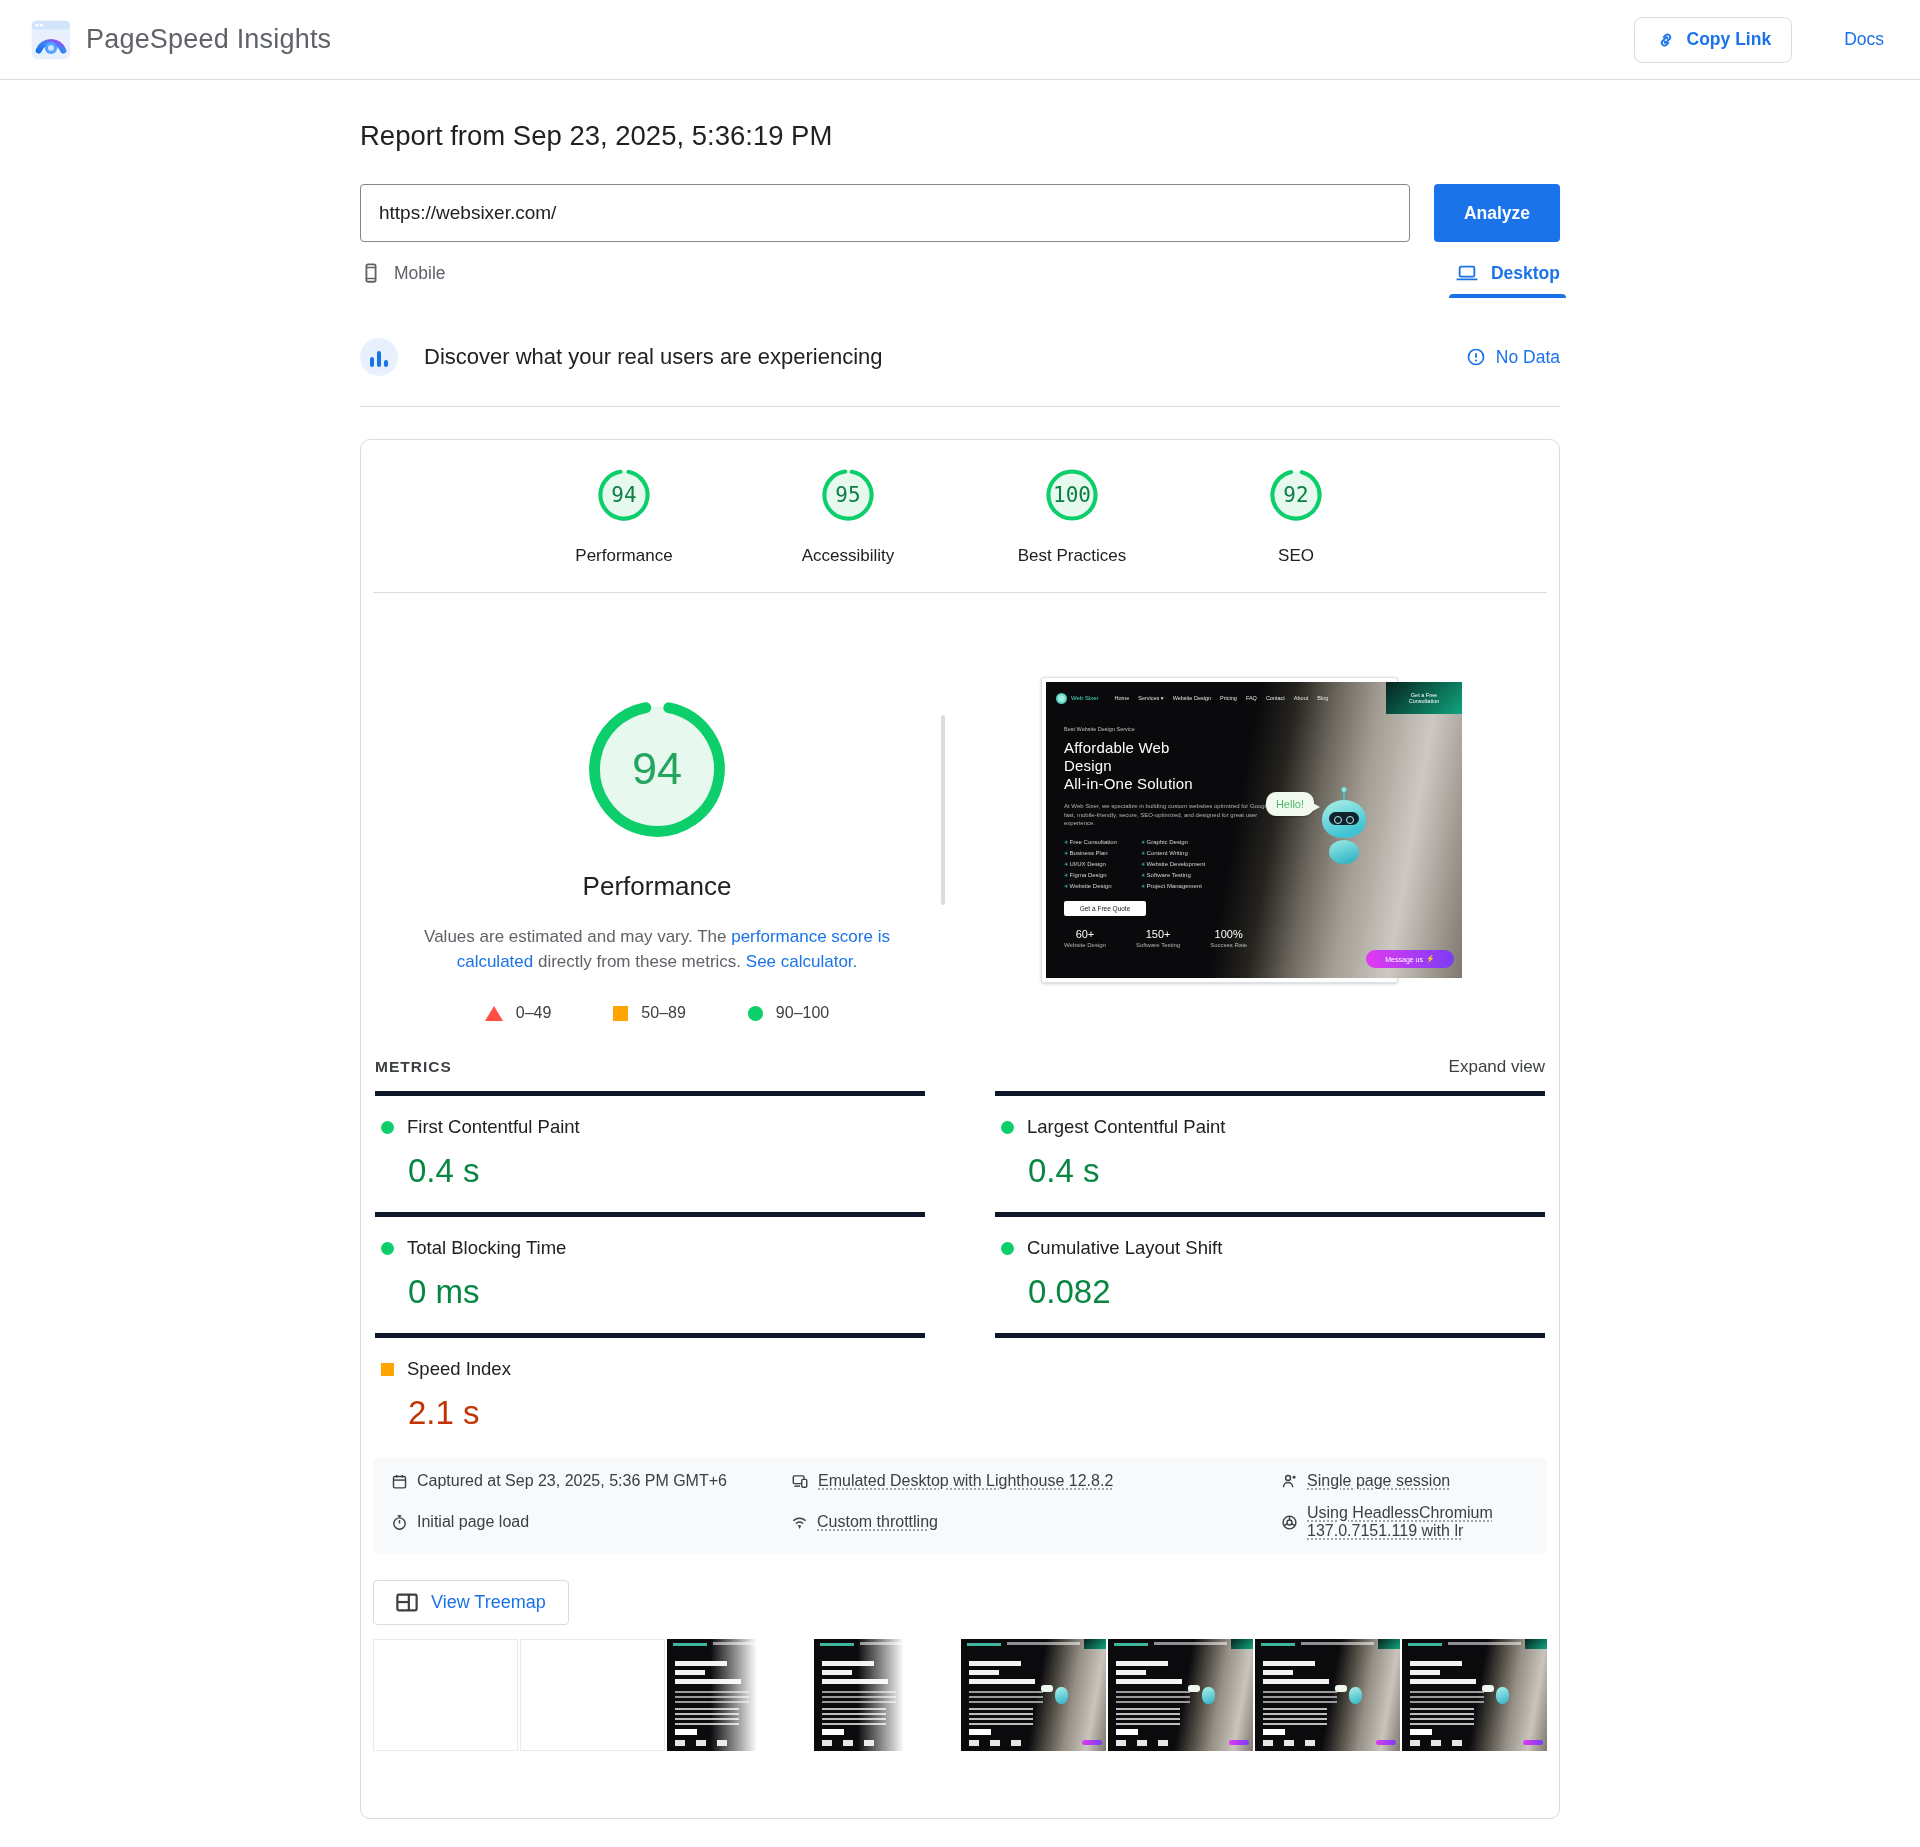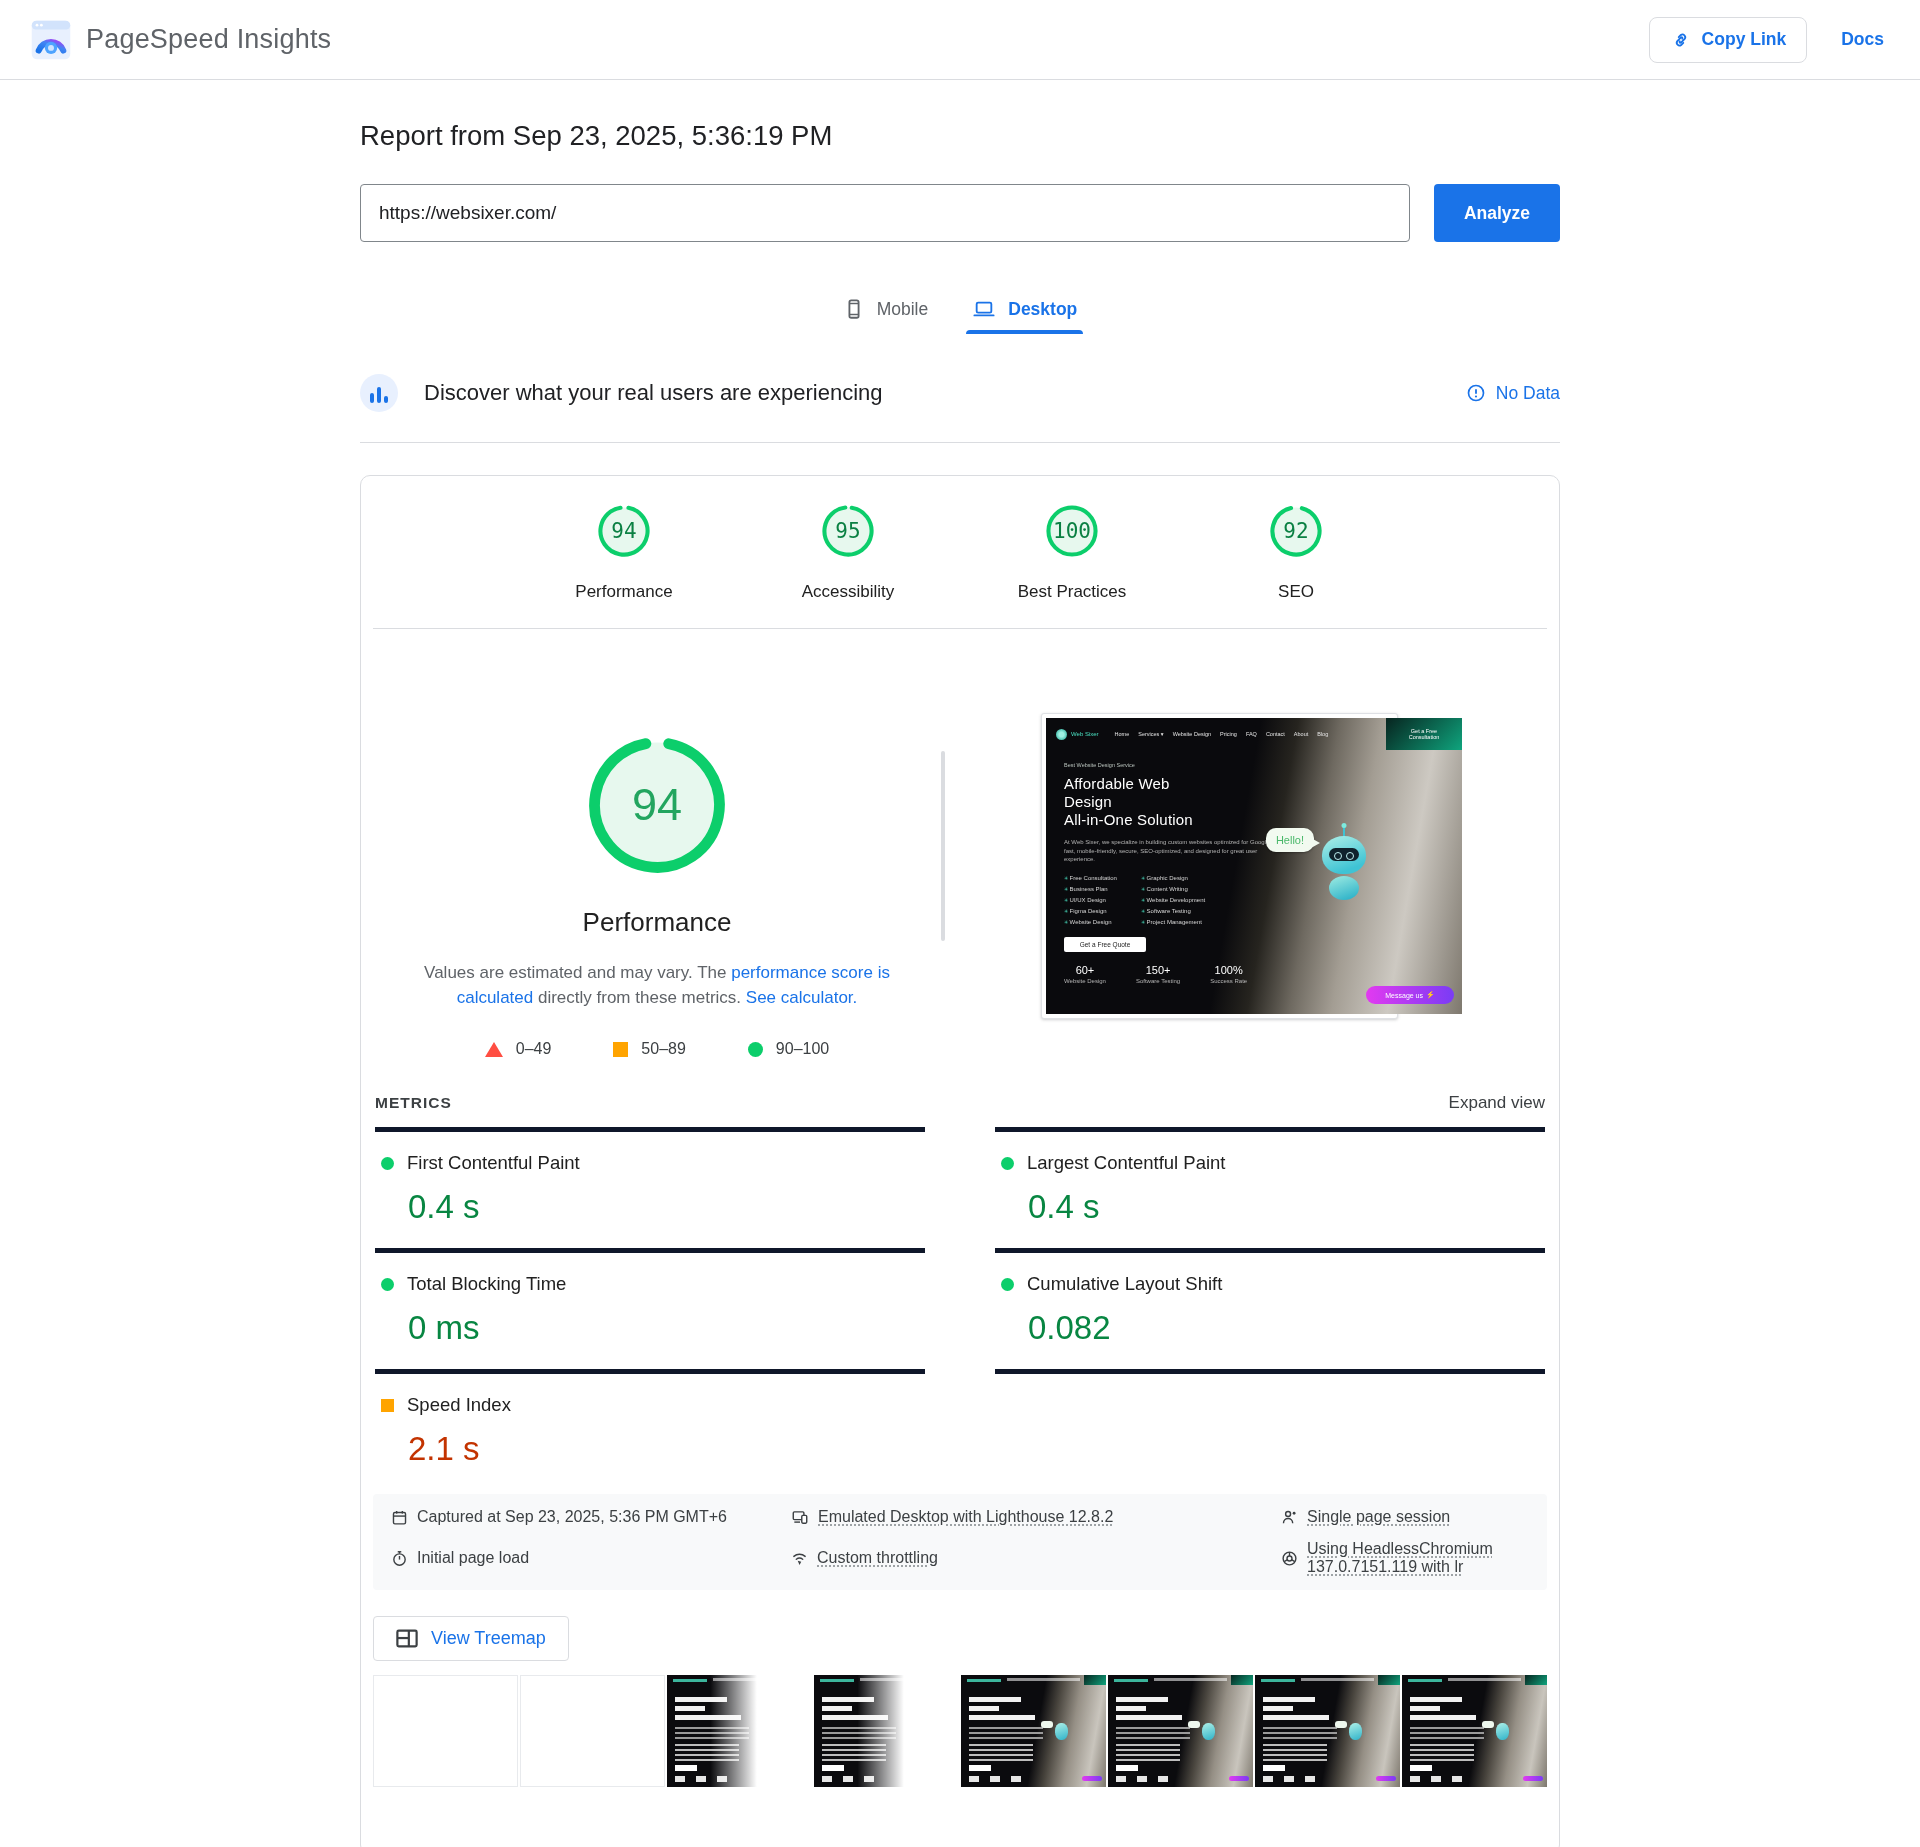--- a/index.html
+++ b/index.html
@@ -8,33 +8,33 @@
 
   
   .hdr { height:80px; border-bottom:1px solid #dadce0; display:flex; align-items:center;
     padding:0 36px 0 30px; }
   .hdr-logo { width:42px; height:42px; margin-right:14px; }
   .hdr-title { font-size:27px; color:#5f6368; letter-spacing:.2px; }
   .hdr-spacer { flex:1; }
   .copy-btn { display:flex; align-items:center; gap:10px; border:1px solid #dadce0;
     background:#fff; border-radius:8px; padding:11px 20px; color:#1a73e8; font-size:17.5px;
     font-weight:bold; cursor:pointer; }
-  .docs-link { color:#1a73e8; font-size:17.5px; font-weight:bold; margin-left:34px; text-decoration:none; cursor:pointer; }
+  .docs-link { color:#1a73e8; font-size:17.5px; font-weight:normal; margin-left:52px; text-decoration:none; cursor:pointer; }
 
   
   .col { width:1200px; margin:0 auto; }
   .report-title { font-size:27.5px; font-weight:normal; color:#202124; margin-top:40px; }
 
   .url-row { display:flex; margin-top:32px; align-items:center; }
   .url-input { flex:1; height:58px; border:1px solid #80868b; border-radius:4px;
     font-size:19px; color:#202124; padding:0 18px; font-family:"Liberation Sans",sans-serif; }
   .analyze-btn { width:126px; height:58px; margin-left:24px; background:#1a73e8; color:#fff;
     border:none; border-radius:4px; font-size:17.5px; font-weight:bold; cursor:pointer; }
 
-  .tabs { display:flex; justify-content:center; gap:44px; margin-top:56px; }
+  .tabs { display:flex; justify-content:space-between; gap:44px; margin-top:20px; }
   .tab { display:flex; align-items:center; gap:12px; font-size:17.5px; padding-bottom:14px;
     cursor:pointer; position:relative; }
   .tab.inactive { color:#5f6368; }
   .tab.active { color:#1a73e8; font-weight:bold; }
   .tab.active::after { content:""; position:absolute; left:-6px; right:-6px; bottom:0;
     height:4px; background:#1a73e8; border-radius:4px 4px 0 0; }
 
   .sec-row { display:flex; align-items:center; margin-top:40px; }
   .sec-row.crux { border-bottom:1px solid #dadce0; padding-bottom:30px; }
   .sec-icon { width:38px; height:38px; border-radius:50%; margin-right:26px; flex:0 0 auto; }

